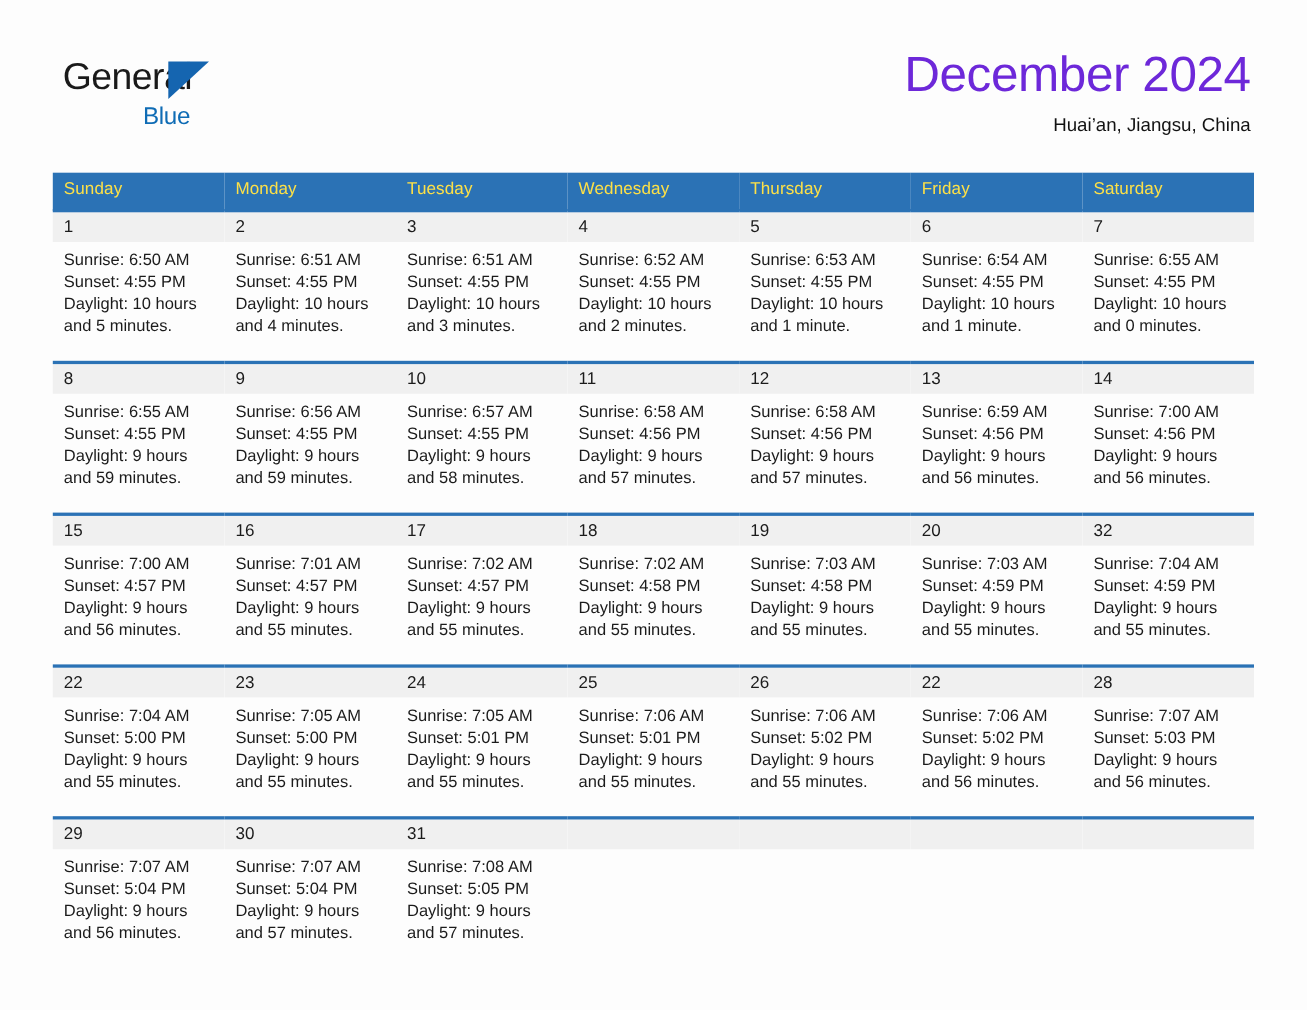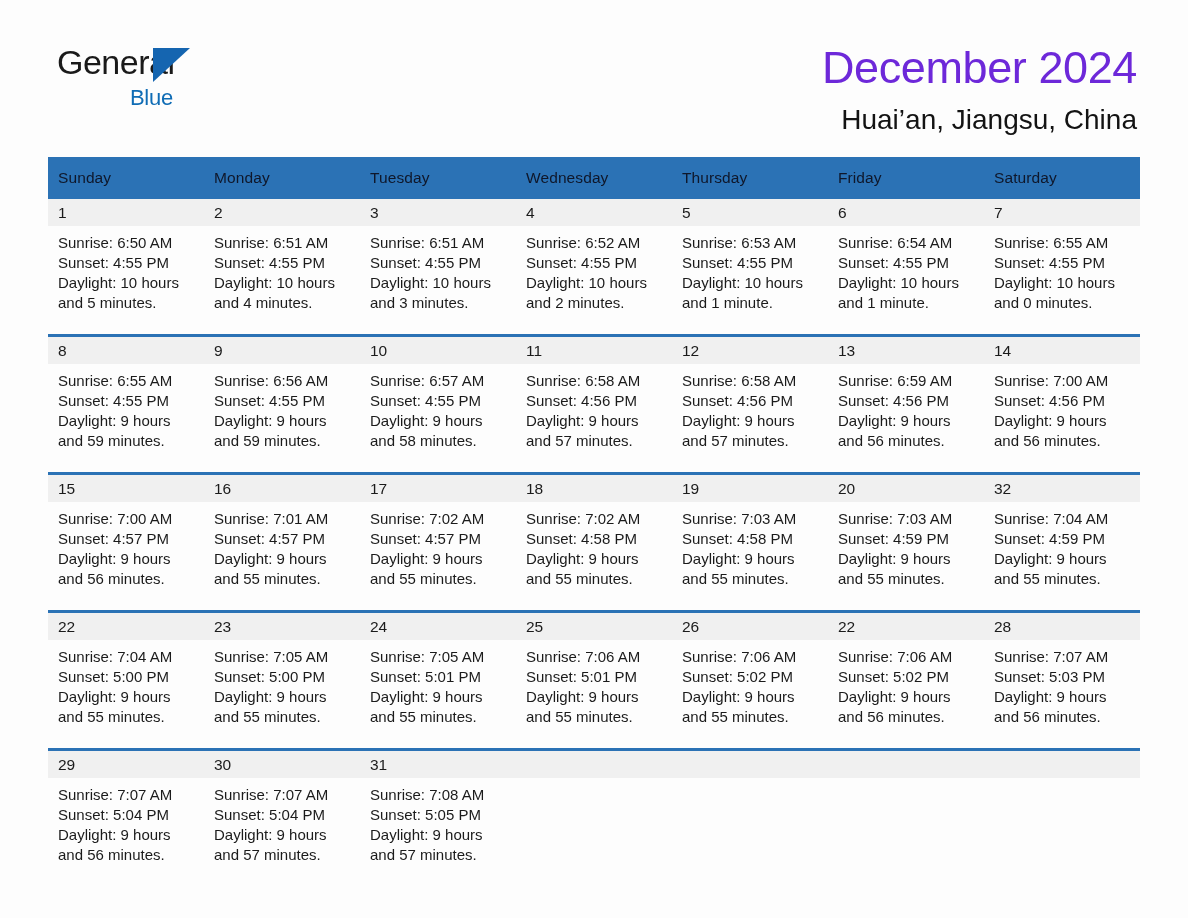--- a/index.html
+++ b/index.html
@@ -24,21 +24,21 @@
   
   .top {
     position: absolute;
     left: 0; right: 0;
     top: 40px;
     height: 112px;
   }
   .logo {
     position: absolute;
     left: 57px;
-    top: 2px;
+    top: 10px;
     width: 240px;
     height: 90px;
   }
   .logo-general {
     position: absolute;
     left: 0;
     top: 0;
     font-size: 34px;
     letter-spacing: -0.5px;
     color: #1a1a1a;
@@ -72,49 +72,49 @@
   }
   .month-title {
     font-size: 45px;
     font-weight: 400;
     color: #6d28d9;
     line-height: 56px;
     letter-spacing: -0.4px;
     white-space: nowrap;
   }
   .location {
-    font-size: 28px;
+    font-size: 17px;
     font-weight: 400;
     color: #131313;
     line-height: 34px;
-    margin-top: 7px;
+    margin-top: 1px;
     white-space: nowrap;
   }
 
   
   .calendar {
     position: absolute;
     left: 48px;
     top: 157px;
     width: 1092px;
   }
   table.cal {
     width: 1092px;
     border-collapse: collapse;
     table-layout: fixed;
   }
   table.cal col { width: 156px; }
 
   thead th {
     background: #2b72b5;
-    color: #0f172a;
+    color: #fde047;
     font-size: 15.5px;
     font-weight: 400;
     text-align: left;
-    padding: 12px 0 9px 10px;
+    padding: 6px 0 9px 10px;
     height: 33px;
     vertical-align: middle;
     letter-spacing: 0.1px;
   }
 
   tbody tr.week-row > td {
     vertical-align: top;
     padding: 0;
     border-top: 3px solid #2b72b5;
     background: #fdfdfd;

